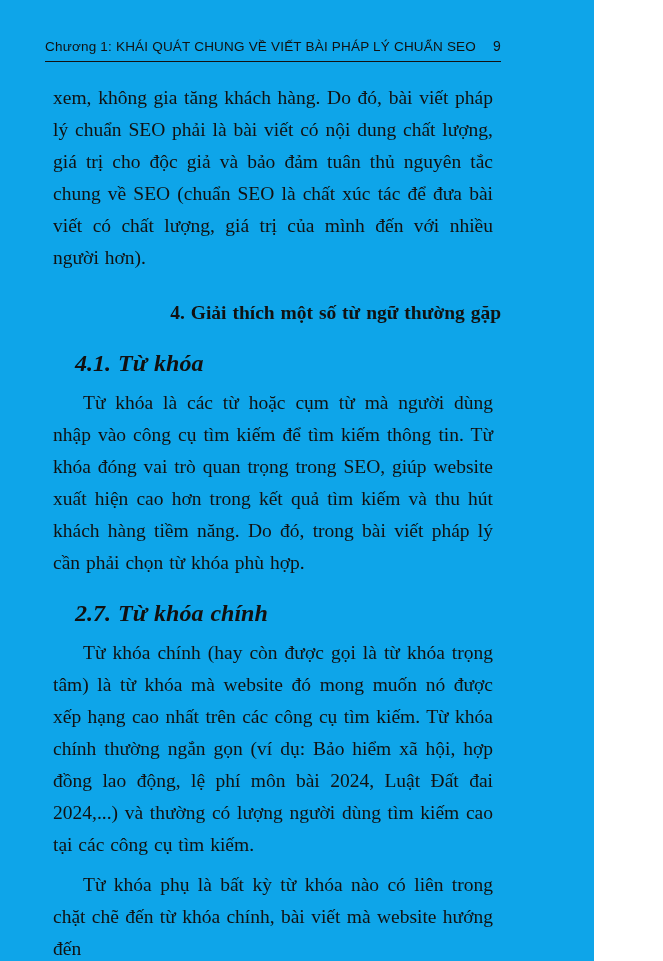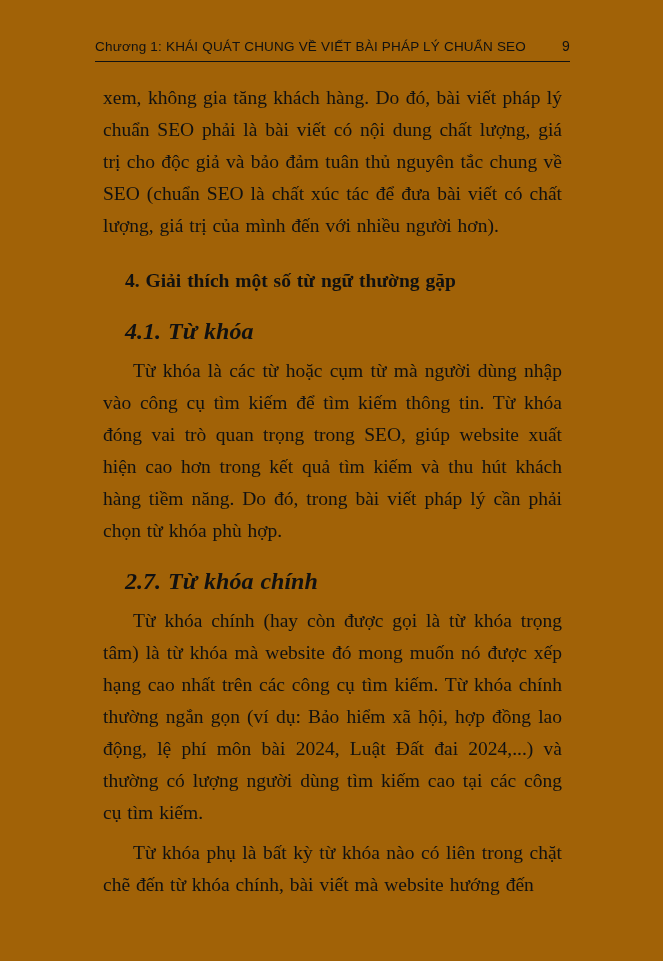--- a/index.html
+++ b/index.html
@@ -1,25 +1,25 @@
 <!DOCTYPE html>
 <html><head>
 <meta charset="utf-8">
 <style>
   * { margin: 0; padding: 0; box-sizing: border-box; }
   html, body { background: #ffffff; }
   body { font-family: "Liberation Serif", serif; color: #111111; }
 
   .page {
     position: relative;
-    width: 663px;
+    width: 594px;
     height: 961px;
-    background: #a16207;
+    background: #0ea5e9;
     overflow: hidden;
-    padding: 38px 93px 0 95px;
+    padding: 38px 93px 0 45px;
   }
 
   
   .running-header {
     display: flex;
     justify-content: space-between;
     align-items: baseline;
     font-family: "Liberation Sans", sans-serif;
     font-size: 13.5px;
     letter-spacing: 0.2px;
@@ -43,21 +43,21 @@
     text-indent: 30px;
     margin: 8px;
   }
   p.para.no-indent { text-indent: 0; }
 
   h2.section-heading {
     font-size: 19.5px;
     line-height: 32px;
     font-weight: bold;
     text-indent: 30px;
-    text-align: left;
+    text-align: right;
     margin-top: 23px;
     margin-bottom: 16px;
   }
 
   h3.subsection-heading {
     font-size: 24px;
     line-height: 32px;
     font-weight: bold;
     font-style: italic;
     text-indent: 30px;

